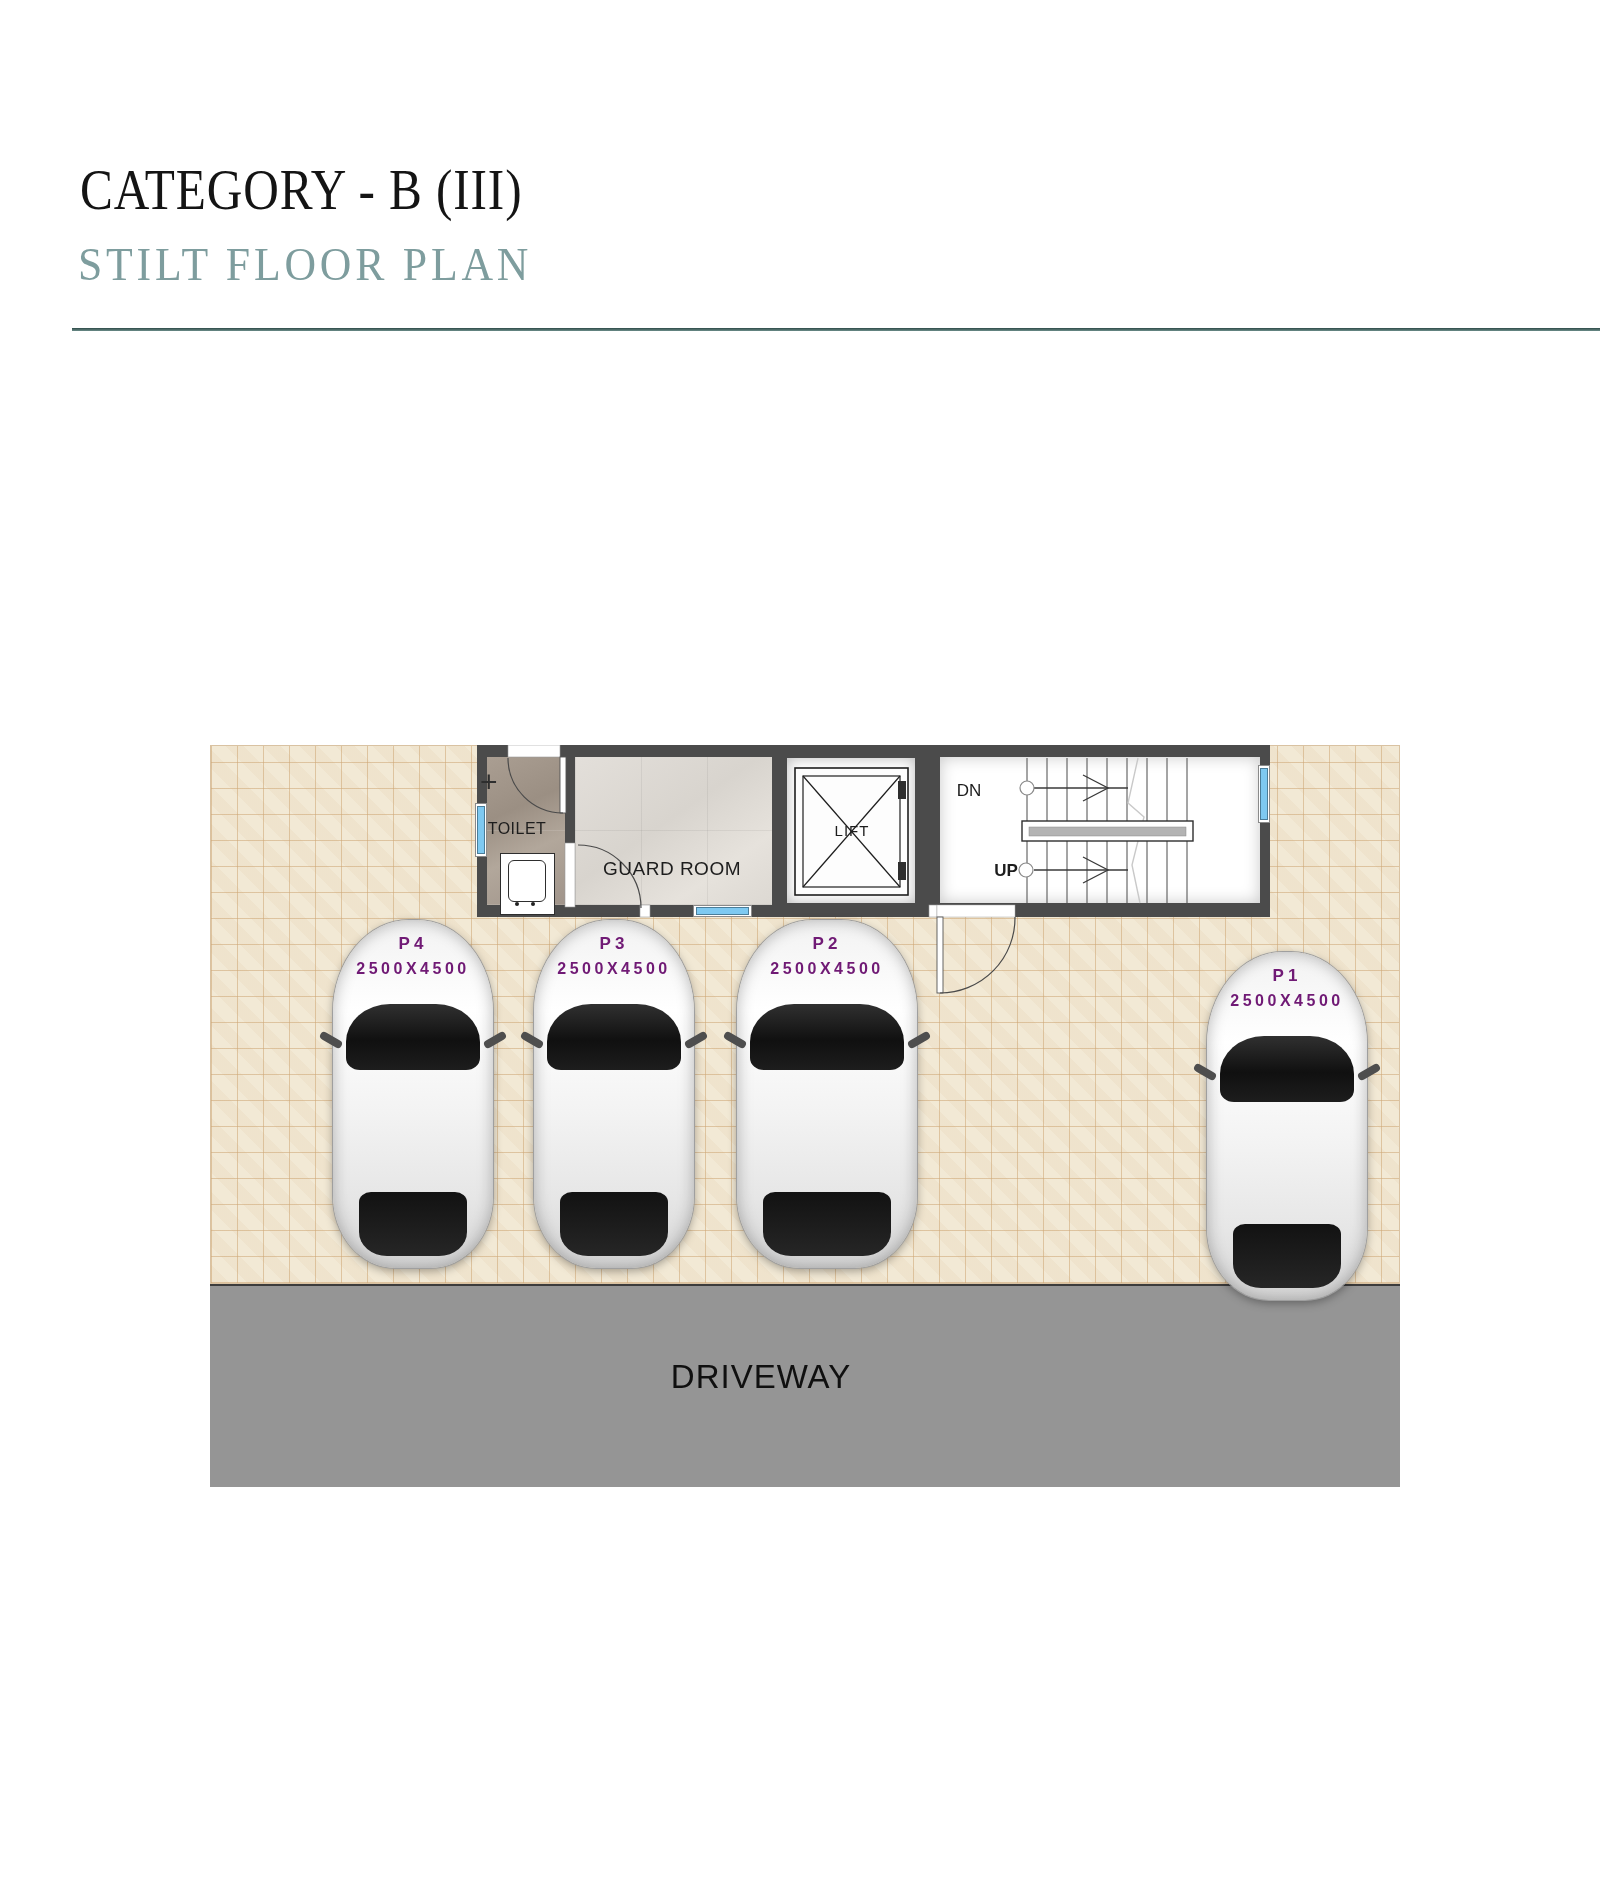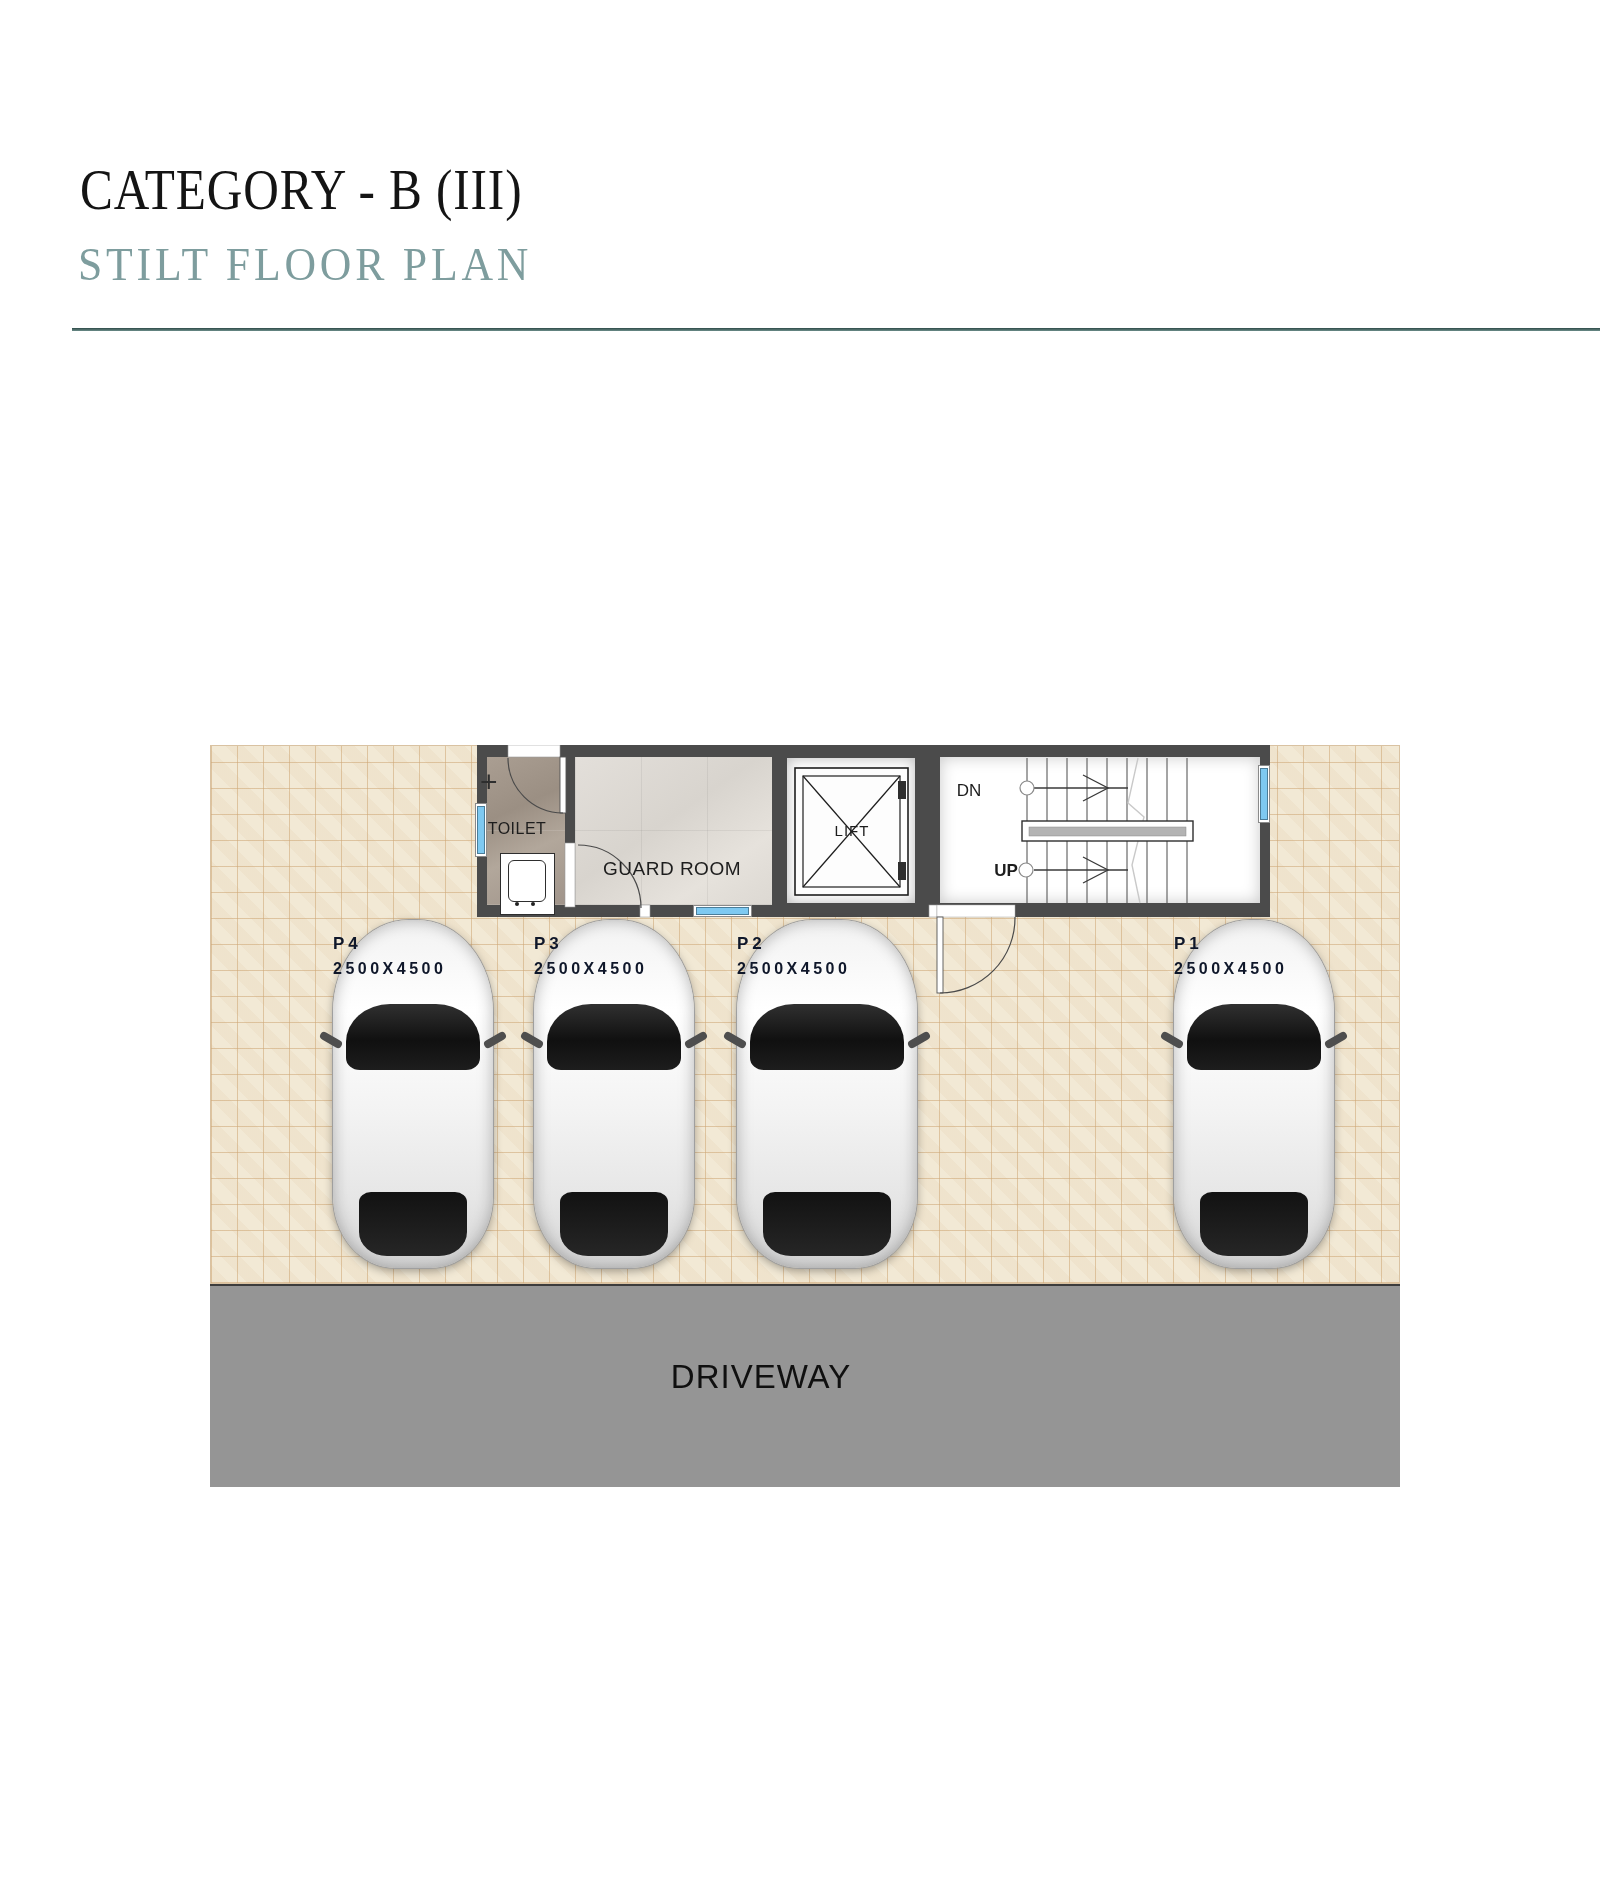--- a/index.html
+++ b/index.html
@@ -111,25 +111,25 @@
     border-radius:44px 44px 14px 14px / 38px 38px 12px 12px;
   }
   .rear-window {
     position:absolute; left:26px; right:26px; bottom:12px; height:64px;
     background:linear-gradient(180deg,#121212,#262626);
     border-radius:12px 12px 28px 28px / 10px 10px 24px 24px;
   }
   .mirror { position:absolute; top:116px; width:24px; height:8px; background:#4e4e4e; border-radius:4px; }
   .mirror.ml { left:-14px; transform:rotate(30deg); }
   .mirror.mr { right:-14px; transform:rotate(-30deg); }
-  .car-id, .car-size { position:absolute; left:0; width:100%; text-align:left;
-    font-weight:bold; color:#0f172a; }
+  .car-id, .car-size { position:absolute; left:0; width:100%; text-align:center;
+    font-weight:bold; color:#701a75; }
   .car-id   { top:14px; font-size:17px; letter-spacing:4px; }
   .car-size { top:40px; font-size:16px; letter-spacing:3.5px; }
-  .car-p4 { left:123px; } .car-p3 { left:324px; } .car-p2 { left:527px;padding-left:20px; } .car-p1 { left:964px; }
+  .car-p4 { left:123px; } .car-p3 { left:324px; } .car-p2 { left:527px;padding-left:20px; } .car-p1 { left:997px;margin-top:32px; }
   
   .lines { position:absolute; left:0; top:0; width:1190px; height:742px; pointer-events:none; }
 </style>
 </head>
 <body>
 
 <div class="page">
 
   <h1 class="title">CATEGORY - B (III)</h1>
   <h2 class="subtitle">STILT FLOOR PLAN</h2>

